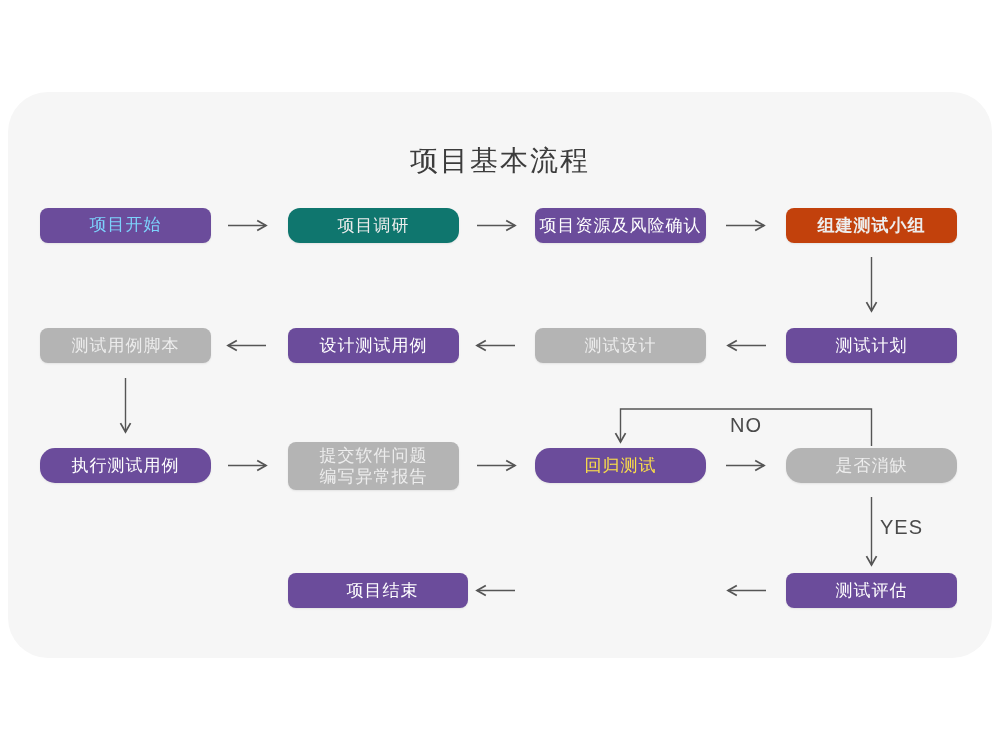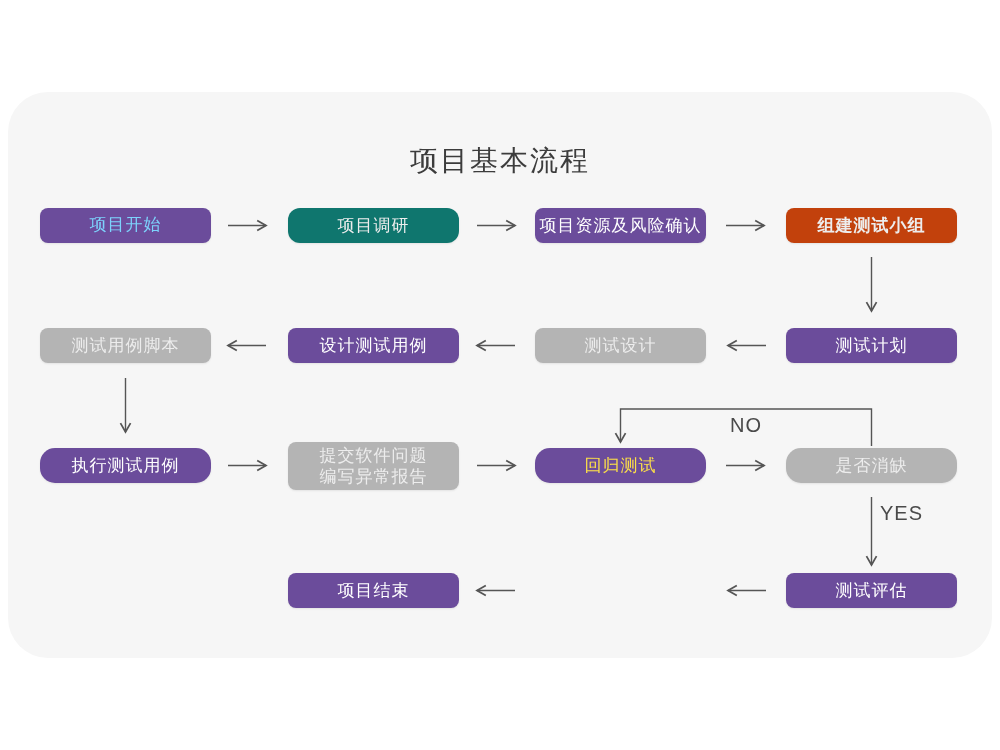--- a/index.html
+++ b/index.html
@@ -74,21 +74,21 @@
     color: var(--label-color, #4A4A4A);
   }
   .label-no {
     left: 706px;
     top: 414px;
     width: 80px;
     text-align: center;
   }
   .label-yes {
     left: 880px;
-    top: 502px;
+    top: 516px;
   }
 </style>
 </head>
 <body>
 
 <div class="stage">
 
   <div class="card"></div>
 
   <div class="diagram-title">项目基本流程</div>
@@ -104,21 +104,21 @@
   <div class="node c4 r2" style="background: rgb(107, 76, 155); color: rgb(255, 255, 255);">测试计划</div>
 
   <div class="node c1 r3" style="background: rgb(107, 76, 155); color: rgb(255, 255, 255);">执行测试用例</div>
   <div class="node tall c2 r3tall" style="background: rgb(180, 180, 180); color: rgb(237, 237, 237);">
     <span>提交软件问题</span>
     <span>编写异常报告</span>
   </div>
   <div class="node c3 r3" style="background: rgb(107, 76, 155); color: #fde047;">回归测试</div>
   <div class="node c4 r3" style="background: rgb(180, 180, 180); color: rgb(237, 237, 237);">是否消缺</div>
 
-  <div class="node c2 r4" style="background: rgb(107, 76, 155); color: rgb(255, 255, 255);">项目结束</div>
+  <div class="node c2 r4" style="background: rgb(107, 76, 155); color: rgb(255, 255, 255); padding-left: 9px;">项目结束</div>
   <div class="node c4 r4" style="background: rgb(107, 76, 155); color: rgb(255, 255, 255);">测试评估</div>
 
   <svg class="flow-svg" viewBox="0 0 1000 750" xmlns="http://www.w3.org/2000/svg">
     <defs>
       <marker id="vhead" viewBox="0 0 10 10" refX="8" refY="5" markerWidth="9" markerHeight="9" orient="auto-start-reverse">
         <path class="flow-line" d="M1,1 L8,5 L1,9"></path>
       </marker>
     </defs>
 
     <line class="flow-line" x1="228" y1="225.5" x2="266" y2="225.5" marker-end="url(#vhead)"></line>

